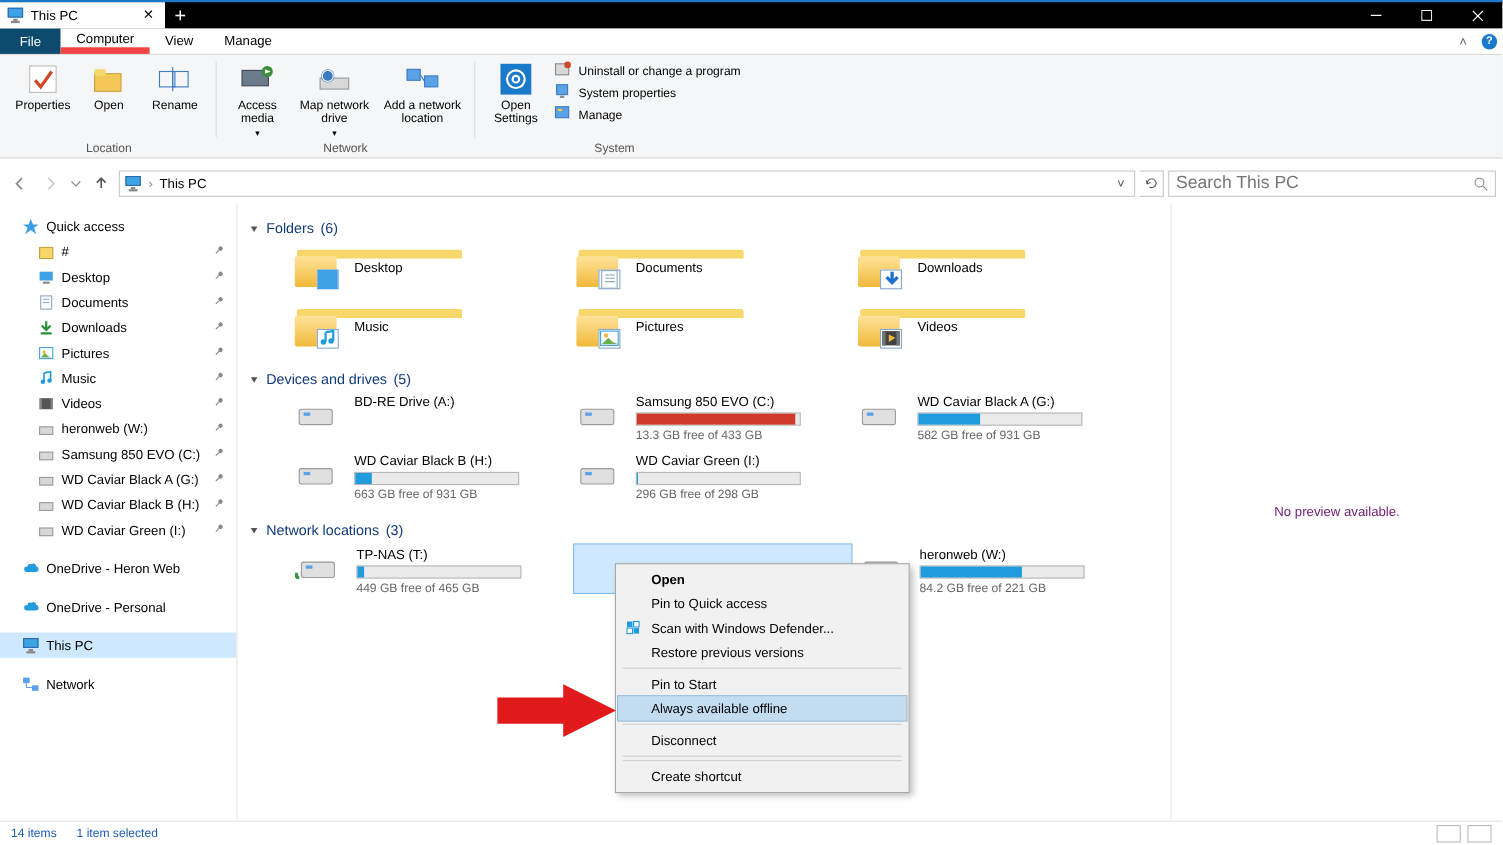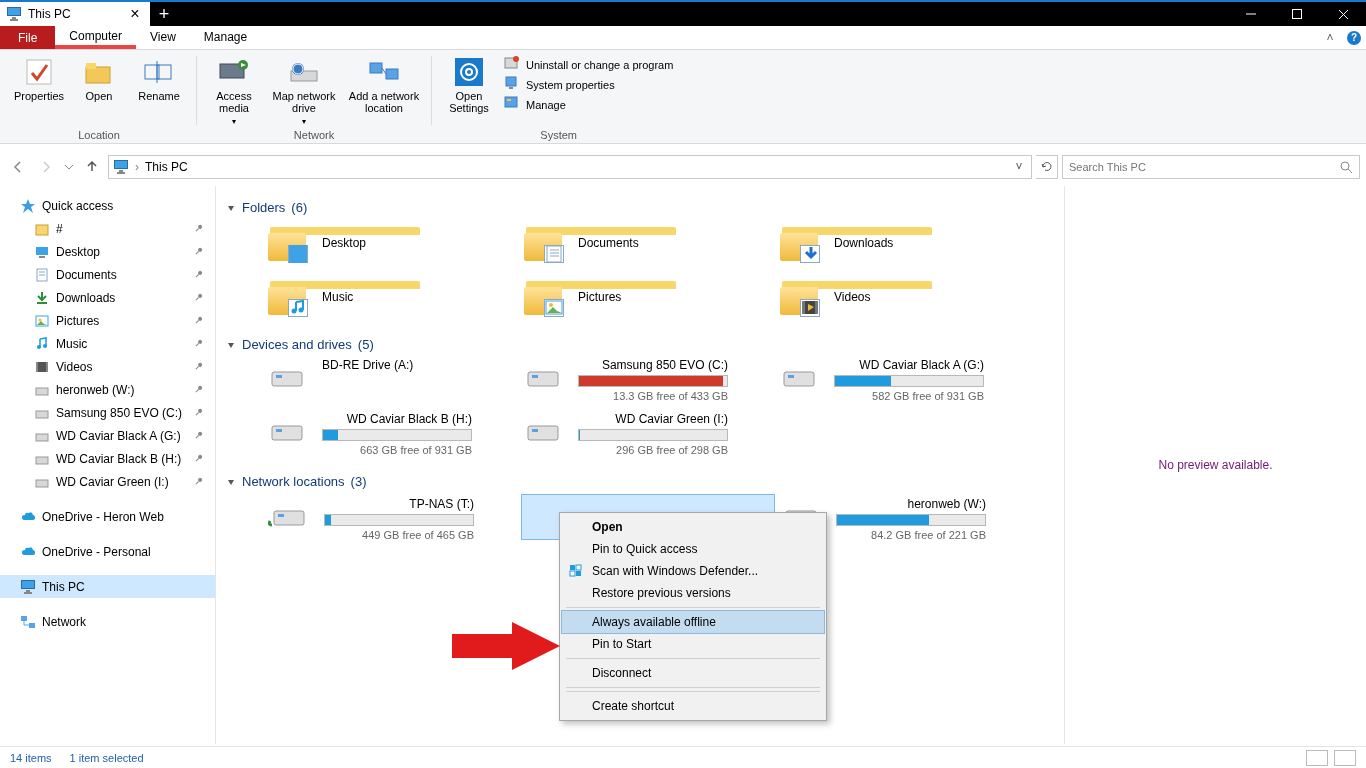--- a/index.html
+++ b/index.html
@@ -9,23 +9,23 @@
 .titlebar { height: 26px; background: #000; display: flex; align-items: stretch; border-top: 2px solid #1979ca; }
 .tab { background: #fff; display: flex; align-items: center; padding: 0 8px 0 6px; gap: 6px; min-width: 150px; }
 .tab-close { width: 14px; text-align: center; font-size: 16px; line-height: 14px; cursor: pointer; }
 .newtab { width: 28px; display: flex; align-items: center; justify-content: center; color: #fff; font-size: 18px; cursor: pointer; }
 .tb-spacer { flex: 1; }
 .winbtn { width: 46px; display: flex; align-items: center; justify-content: center; color: #fff; cursor: pointer; }
 .winbtn svg { display:block; }
 
 
 .ribtabs { height: 24px; background: #fff; display: flex; align-items: stretch; border-bottom: 1px solid #dadada; position: relative; }
-.file-tab { background: #b91c1c; color:#fff; padding: 0 18px; display:flex; align-items:center; font-size:12px; cursor:pointer; }
+.file-tab { background: #0c4a6e; color:#fff; padding: 0 18px; display:flex; align-items:center; font-size:12px; cursor:pointer; }
 .ribtab { padding: 0 14px; display:flex; align-items:center; font-size:12px; cursor:pointer; border-bottom: 2px solid transparent; }
-.ribtab.active { border-bottom: 4px solid #ef4444; }
+.ribtab.active { border-bottom: 6px solid #ef4444; }
 .ribtabs .chev { margin-left:auto; width:24px; display:flex; align-items:center; justify-content:center; color:#666; cursor:pointer; }
 .ribtabs .q { width:24px; display:flex; align-items:center; justify-content:center; cursor:pointer; }
 .q-circle { width:14px; height:14px; border-radius:50%; background:#1979ca; color:#fff; font-size:10px; font-weight:bold; display:flex; align-items:center; justify-content:center; }
 
 
 .ribbon { height: 94px; background: #f5f6f7; border-bottom: 1px solid #dadada; display: flex; align-items: stretch; padding: 2px 6px 0 6px; }
 .ribgroup { display:flex; flex-direction:column; padding: 0 4px; }
 .ribgroup-body { flex:1; display:flex; align-items:flex-start; gap:2px; }
 .ribgroup-label { text-align:center; font-size:11px; color:#555; padding-bottom:2px; }
 .rsep { width:1px; background:#dcdcdc; margin: 4px 4px 18px 4px; }
@@ -35,33 +35,33 @@
 .smallbtn { display:flex; align-items:flex-end; gap:6px; font-size:11px; padding:1px 4px; cursor:pointer; white-space:nowrap; }
 .smicon { width:16px; height:16px; display:inline-flex; align-items:center; justify-content:center; }
 
 
 .navrow { height: 30px; display:flex; align-items:center; gap:4px; padding: 2px 6px; margin-top:8px; }
 .navbtn { width:24px; height:24px; display:flex; align-items:center; justify-content:center; color:#888; cursor:pointer; }
 .addrbox { flex:1; height:24px; border:1px solid #c9c9c9; display:flex; align-items:center; padding:0 4px; gap:6px; }
 .addr-end { width:16px; color:#555; text-align:center; cursor:pointer; }
 .refresh { width:22px; height:24px; border:1px solid #c9c9c9; border-left:none; display:flex; align-items:center; justify-content:center; cursor:pointer; }
 .searchbox { width:298px; height:24px; border:1px solid #c9c9c9; display:flex; align-items:center; padding: 0 6px; color:#777; gap:6px; }
-.searchbox input { border:none; outline:none; flex:1; font-size:11px; background:transparent; }
+.searchbox input { border:none; outline:none; flex:1; font-size:16px; background:transparent; }
 
 
 .columns { position:absolute; top:186px; bottom:24px; left:0; right:0; display:flex; }
 .sidebar { width:216px; border-right:1px solid #e5e5e5; padding:8px 0 0 0; overflow:hidden; }
 .sb-item { display:flex; align-items:center; height:23px; padding-left:20px; gap:6px; cursor:pointer; position:relative; }
 .sb-item.sub { padding-left:34px; }
 .sb-item.selected { background:#cde8ff; }
 .sb-pin { position:absolute; right:12px; color:#888; font-size:11px; transform: rotate(45deg); }
 .sb-spacer { height:12px; }
 .sb-icon { width:16px; height:16px; display:inline-flex; align-items:center; justify-content:center; }
 
-.content { flex:1; padding: 10px 0 0 8px; overflow:hidden; position:relative;text-align:right; }
+.content { flex:1; padding: 10px 0 0 8px; overflow:hidden; position:relative; }
 .section-head { display:flex; align-items:center; gap:6px; color:#113a78; font-size:13px; padding:4px 0 6px 2px; cursor:pointer; }
 .section-head .cnt { color:#113a78; }
 .grid3 { display:grid; grid-template-columns: 252px 252px 252px; column-gap:4px; row-gap:10px; padding-left:42px; padding-bottom:14px; }
 
 .folderitem { display:flex; align-items:center; gap:12px; height:44px; }
 .foldericon { width:44px; height:40px; position:relative; }
 .folder-shape { position:absolute; inset:0; }
 .folder-shape .tab { position:absolute; top:4px; left:4px; width:16px; height:8px; background:#f7d66a; border-radius:2px 2px 0 0; }
 .folder-shape .body { position:absolute; top:10px; left:2px; right:4px; bottom:2px; background:linear-gradient(#ffe39a,#f0b93a); border-radius:2px; }
 .overlay { position:absolute; right:2px; bottom:0; width:20px; height:18px; background:#fff; border:1px solid #8aa8c8; display:flex; align-items:center; justify-content:center; font-size:10px; color:#2b5a9a; }
@@ -757,25 +757,25 @@
           <rect x="2" y="8" width="5" height="5" fill="#fff" stroke="#1f9bde"></rect>
           <rect x="8" y="8" width="5" height="5" fill="#1f9bde"></rect>
         </svg>
       </span>
       <span>Scan with Windows Defender...</span>
     </div>
   <div class="ctx-item">
       <span>Restore previous versions</span>
     </div>
   <div class="ctx-sep"></div>
+  <div class="ctx-item">
+      <span>Pin to Start</span>
+    </div>
   <div class="ctx-item hover">
       <span>Always available offline</span>
-    </div>
-  <div class="ctx-item">
-      <span>Pin to Start</span>
     </div>
   <div class="ctx-sep"></div>
   <div class="ctx-item">
       <span>Disconnect</span>
     </div>
   <div class="ctx-sep"></div>
   <div class="ctx-sep"></div>
   <div class="ctx-item">
       <span>Create shortcut</span>
     </div>

